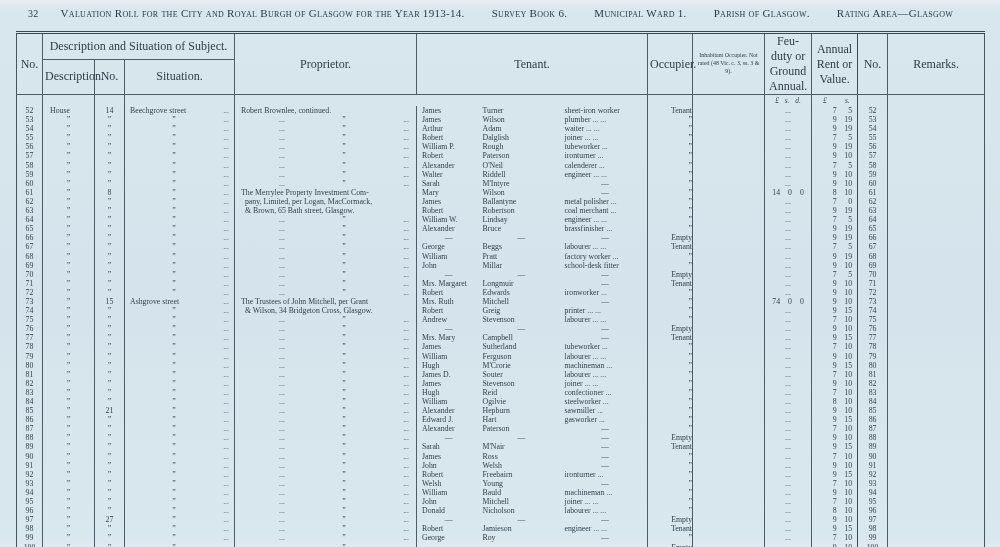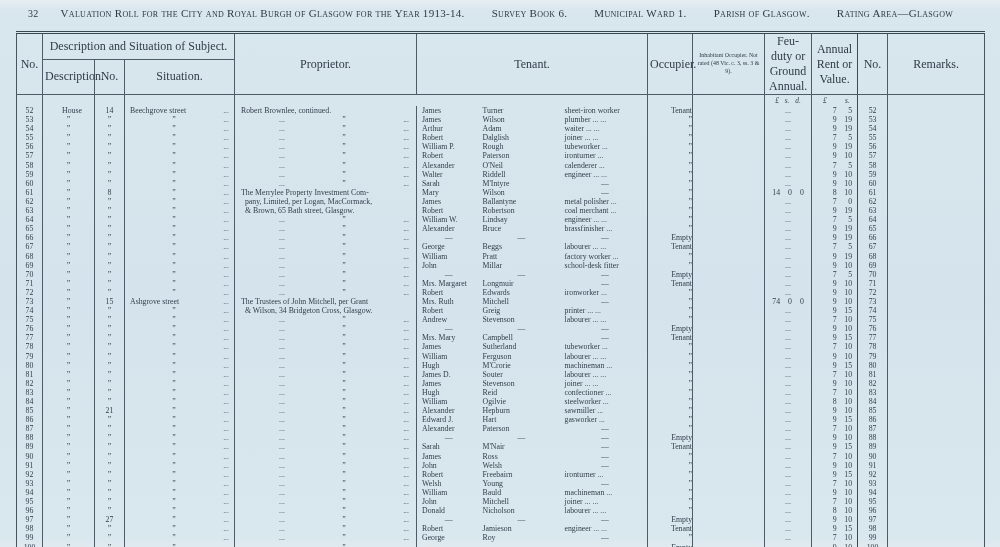--- a/index.html
+++ b/index.html
@@ -36,21 +36,21 @@
   .blh{border-left:1.4px solid #3c4a54;}
   .th-inhab{font-size:5.9px;line-height:1.3;padding:0 3px;}
   .th-feu,.th-rent{font-size:12px;padding:0 4px;}
   tbody td{
     height:9.1px;line-height:9.1px;font-size:7.8px;
     padding:0;white-space:nowrap;overflow:hidden;vertical-align:middle;
   }
   tr.units td{height:11px;line-height:11px;font-size:7.4px;font-style:italic;text-align:center;color:#3a4753;}
   .u-feu{word-spacing:4px;margin-top:35px;}
   .c-no,.c-no2,.c-sno{text-align:center;}
-  .c-desc{text-align:center;padding-left:7px;}
+  .c-desc{text-align:left;padding-left:7px;}
   .c-desc.dit{text-align:center;padding-left:0;}
   .cellwrap{display:flex;justify-content:space-between;align-items:center;height:100%;}
   .situ-t{flex:1;text-align:left;padding-left:5px;}
   .situ-t.dit{text-align:center;padding-left:0;}
   .ldots{padding-right:5px;color:#44525e;}
   .c-prop.pt{white-space:pre;text-align:left;padding-left:6px;}
   .c-prop .cellwrap{padding:0 7px 0 44px;}
   .c-tf{text-align:left;padding-left:5px;}
   .c-tl{text-align:left;padding-left:2px;}
   .c-occ{text-align:left;padding-left:2px;}

